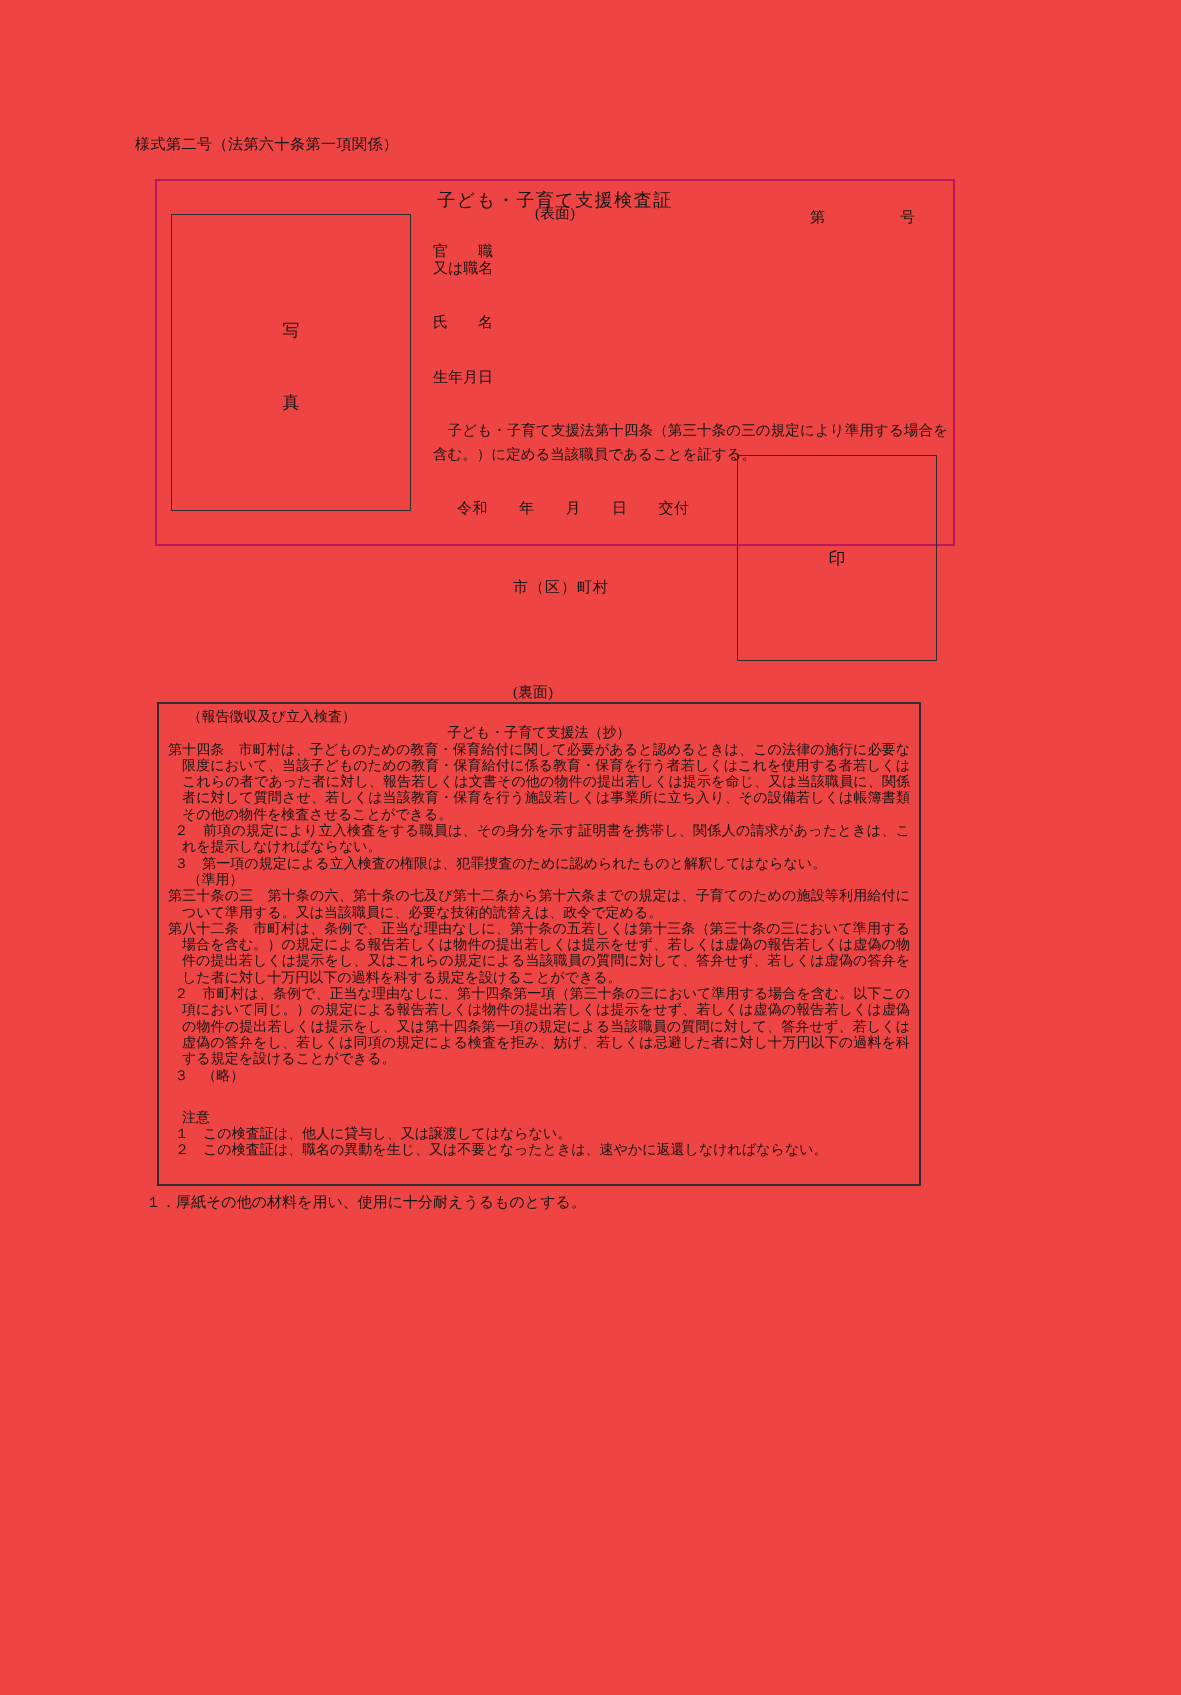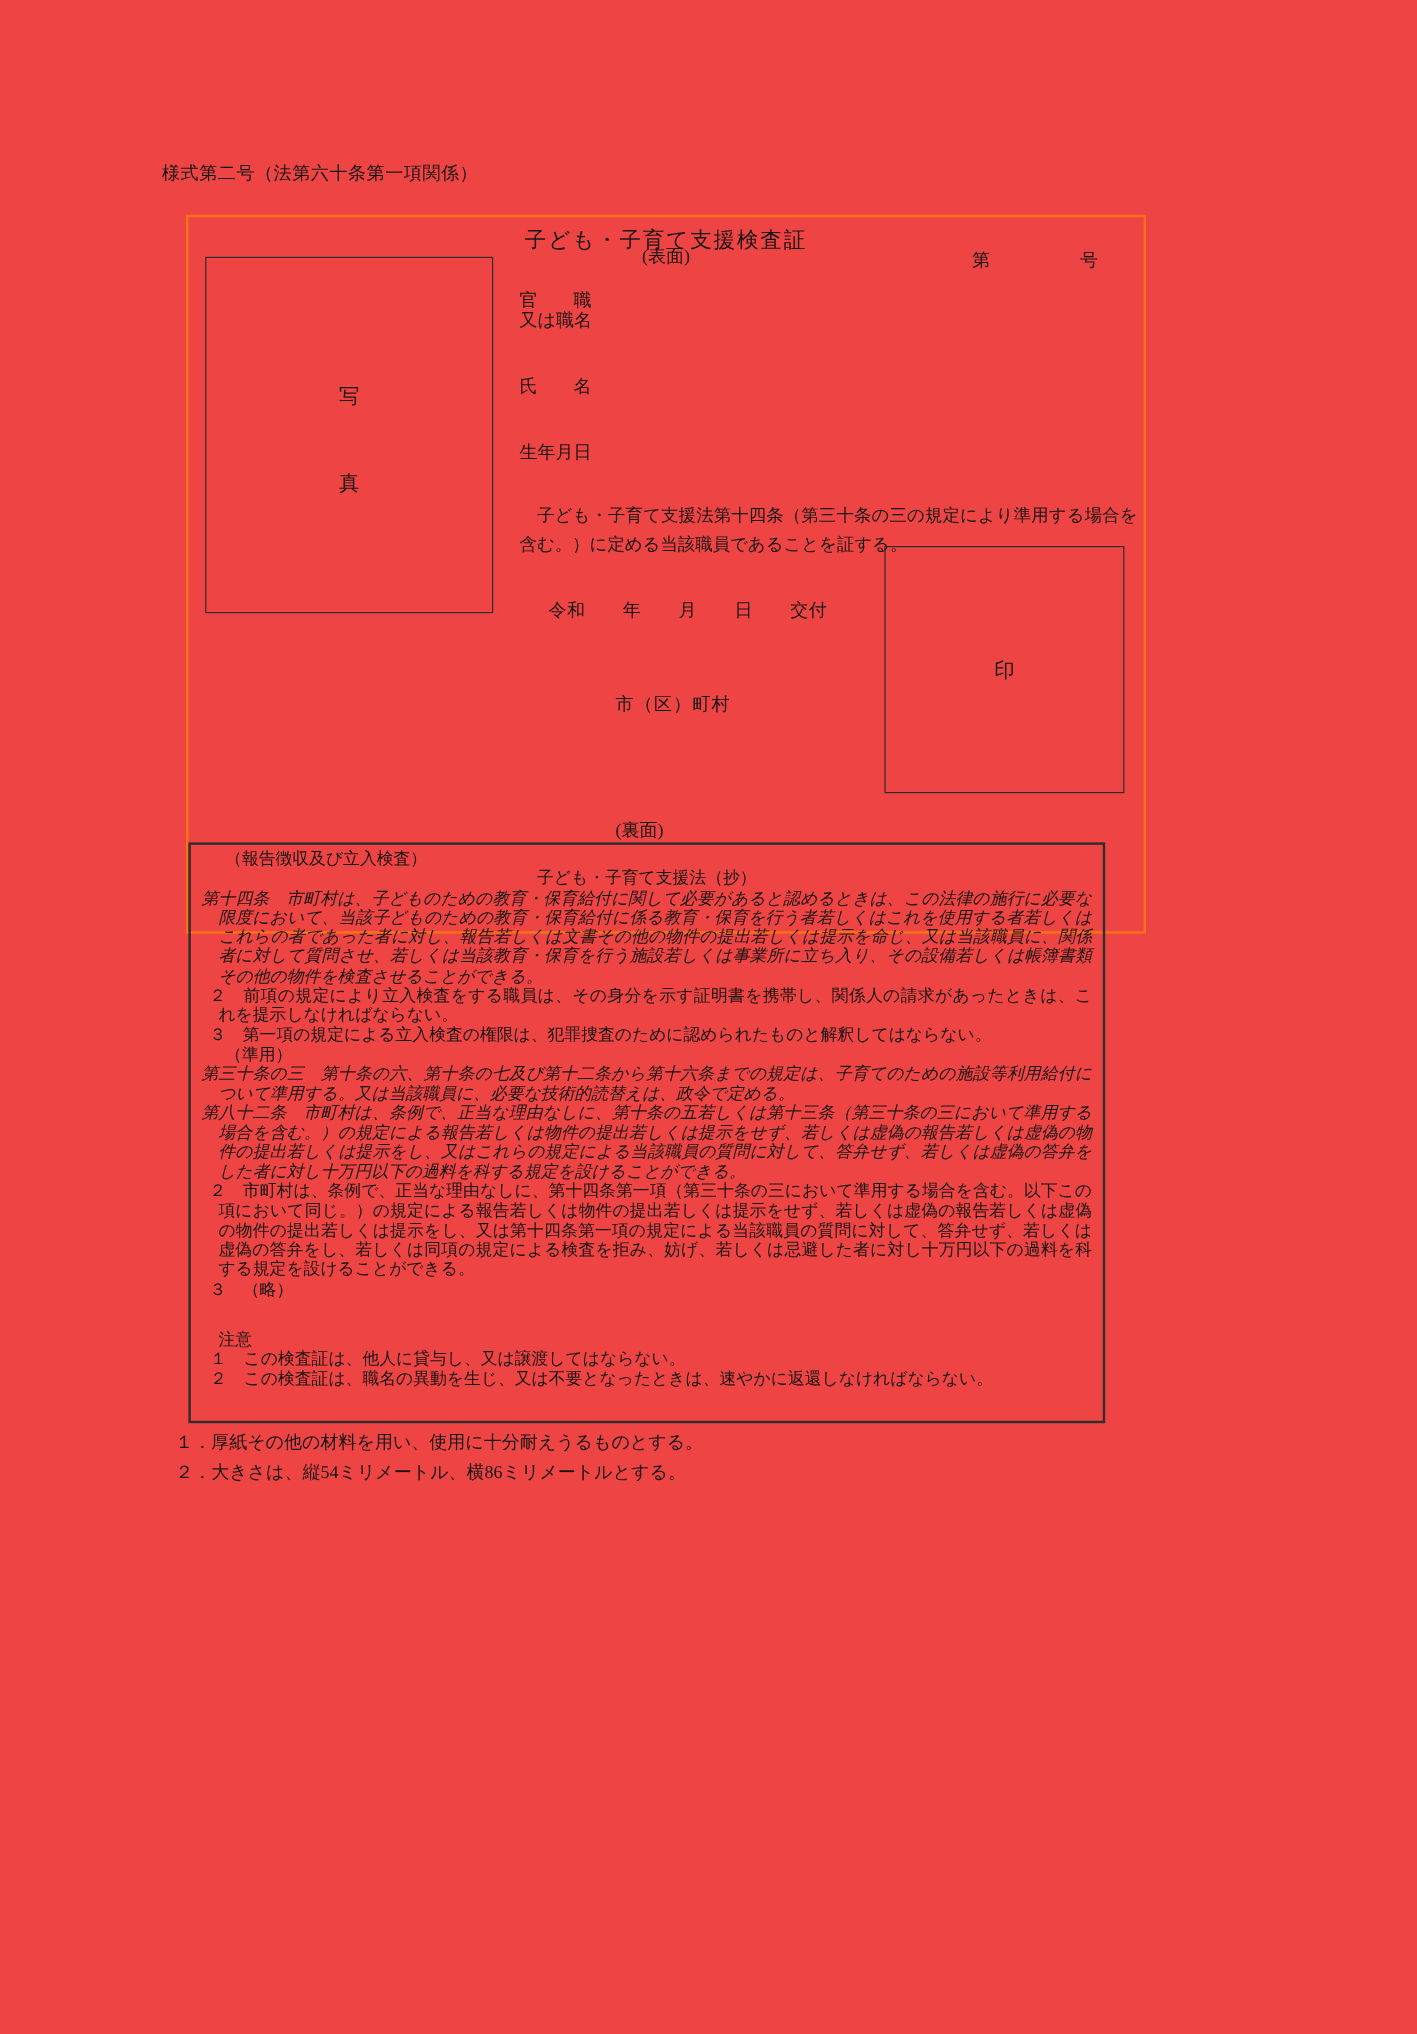--- a/index.html
+++ b/index.html
@@ -17,22 +17,22 @@
     background:#ef4444;
     overflow:hidden;
   }
   .form-label { position:absolute; left:135px; top:135px; font-size:15px; letter-spacing:0.5px; }
   .side-label { position:absolute; text-align:center; font-size:15px; }
   .front-side-label { left:155px; top:156px; width:800px;margin-top:48px; }
   .back-side-label  { left:151px; top:683px; width:764px; }
 
   
   .front-card {
-    position:absolute; left:155px; top:179px; width:800px; height:599px;
-    border:2px solid #f97316;
+    position:absolute; left:155px; top:179px; width:800px; height:367px;
+    border:2px solid #be185d;
     text-decoration:underline;
   }
   .card-title {
     position:absolute; left:0; top:7px; width:100%;
     text-align:center; font-size:18px; letter-spacing:1.5px;
   }
   .cert-number {
     position:absolute; top:27px; right:38px; font-size:15px;
   }
   .photo-box {
@@ -65,21 +65,21 @@
   
   .back-card {
     position:absolute; left:157px; top:702px; width:764px; height:484px;
     border:2px solid #2e2e2e;
     padding:5px 9px 6px 9px;
     font-size:14px; line-height:16.3px;
   }
   .bp       { text-align:justify; }
   .bp-title { text-align:center; }
   .bp-heading   { text-indent:1.4em; }
-  .bp-article   { padding-left:1em; text-indent:-1em;font-style:italic; }
+  .bp-article   { padding-left:1em; text-indent:-1em; }
   .bp-item      { padding-left:1em; text-indent:-0.55em; }
   .bp-note-head { padding-left:1em;margin-top:26px; }
   .bp-note-item { padding-left:0.5em; }
 
   .footnote { position:absolute; left:146px; font-size:15px; }
   .footnote-1 { top:1193px; }
   .footnote-2 { top:1218px; }
 </style>
 </head>
 <body>
@@ -129,15 +129,14 @@
     <div class="bp bp-article">第三十条の三　第十条の六、第十条の七及び第十二条から第十六条までの規定は、子育てのための施設等利用給付について準用する。又は当該職員に、必要な技術的読替えは、政令で定める。</div>
     <div class="bp bp-article">第八十二条　市町村は、条例で、正当な理由なしに、第十条の五若しくは第十三条（第三十条の三において準用する場合を含む。）の規定による報告若しくは物件の提出若しくは提示をせず、若しくは虚偽の報告若しくは虚偽の物件の提出若しくは提示をし、又はこれらの規定による当該職員の質問に対して、答弁せず、若しくは虚偽の答弁をした者に対し十万円以下の過料を科する規定を設けることができる。</div>
     <div class="bp bp-item">２　市町村は、条例で、正当な理由なしに、第十四条第一項（第三十条の三において準用する場合を含む。以下この項において同じ。）の規定による報告若しくは物件の提出若しくは提示をせず、若しくは虚偽の報告若しくは虚偽の物件の提出若しくは提示をし、又は第十四条第一項の規定による当該職員の質問に対して、答弁せず、若しくは虚偽の答弁をし、若しくは同項の規定による検査を拒み、妨げ、若しくは忌避した者に対し十万円以下の過料を科する規定を設けることができる。</div>
     <div class="bp bp-item">３　（略）</div>
     <div class="bp bp-note-head">注意</div>
     <div class="bp bp-note-item">１　この検査証は、他人に貸与し、又は譲渡してはならない。</div>
     <div class="bp bp-note-item">２　この検査証は、職名の異動を生じ、又は不要となったときは、速やかに返還しなければならない。</div>
   </div>
 
   <div class="footnote footnote-1">１．厚紙その他の材料を用い、使用に十分耐えうるものとする。</div>
-  <div class="footnote footnote-2">２．大きさは、縦54ミリメートル、横86ミリメートルとする。</div>
 
 </div>
 
 </body></html>

